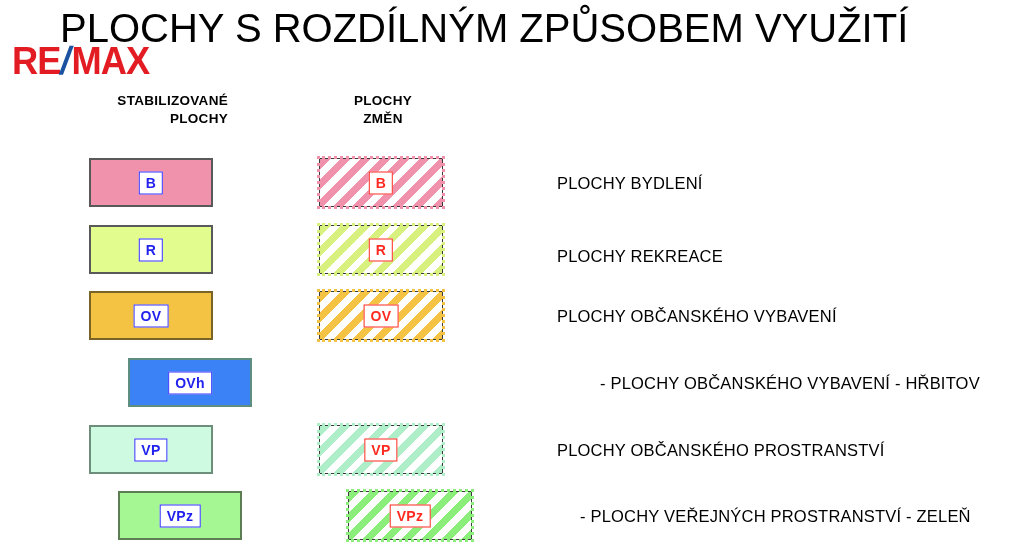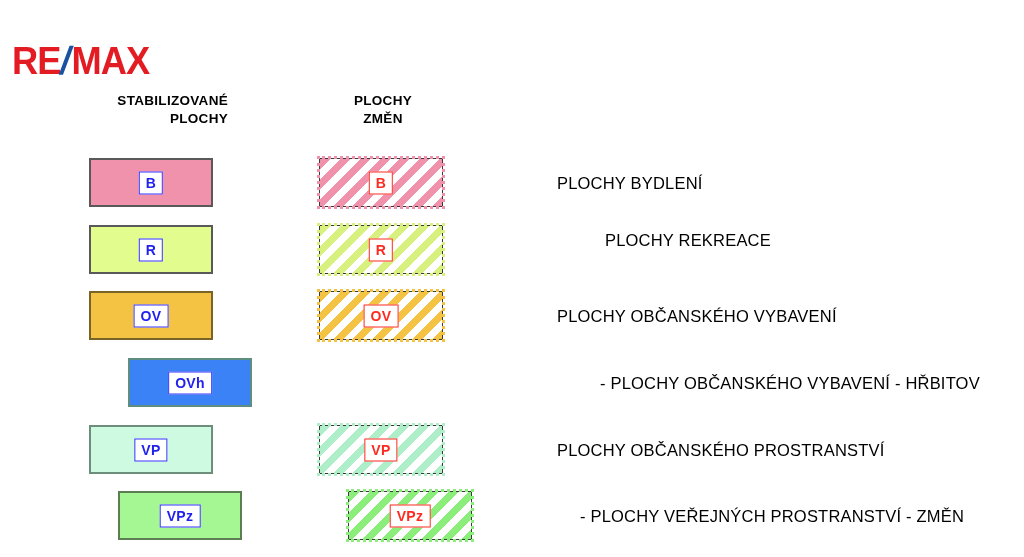--- a/index.html
+++ b/index.html
@@ -131,20 +131,21 @@
 </style>
 </head>
 <body>
 
 <div id="legend-page">
 
   <div id="remax-logo">
     <span class="lg-red">RE</span><span class="lg-blue">/</span><span class="lg-red">MAX</span>
   </div>
 
+  <div id="page-title">PLOCHY S ROZDÍLNÝM ZPŮSOBEM VYUŽITÍ</div>
 
   <div class="col-header" id="col-header-stable">STABILIZOVANÉ<br>PLOCHY</div>
   <div class="col-header" id="col-header-changes">PLOCHY<br>ZMĚN</div>
 
   <div id="legend-rows">
       <div class="legend-row" style="top: 0px;">
         <div class="swatch solid" style="left: 89px; top: 158px; background: rgb(240, 146, 172); border-color: rgb(89, 89, 89);">
           <span class="tag">B</span>
         </div>
         <div class="swatch hatched" style="left: 319px; top: 158px; background: repeating-linear-gradient(-45deg, rgb(240, 146, 172) 0px, rgb(240, 146, 172) 7px, rgb(255, 255, 255) 7px, rgb(255, 255, 255) 14px); --edge: #F092AC;">
@@ -152,21 +153,21 @@
         </div>
         <div class="row-label" style="left: 557px; top: 175px;">PLOCHY BYDLENÍ</div>
       </div>
       <div class="legend-row" style="top: 0px;">
         <div class="swatch solid" style="left: 89px; top: 225px; background: rgb(226, 253, 142); border-color: rgb(89, 89, 89);">
           <span class="tag">R</span>
         </div>
         <div class="swatch hatched" style="left: 319px; top: 225px; background: repeating-linear-gradient(-45deg, rgb(215, 240, 126) 0px, rgb(215, 240, 126) 7px, rgb(255, 255, 255) 7px, rgb(255, 255, 255) 14px); --edge: #D7F07E;">
           <span class="tag">R</span>
         </div>
-        <div class="row-label" style="left: 557px; top: 232px; margin-left: 48px;">PLOCHY REKREACE</div>
+        <div class="row-label" style="left: 557px; top: 248px;">PLOCHY REKREACE</div>
       </div>
       <div class="legend-row" style="top: 0px;">
         <div class="swatch solid" style="left: 89px; top: 291px; background: rgb(245, 195, 67); border-color: rgb(122, 99, 38);">
           <span class="tag">OV</span>
         </div>
         <div class="swatch hatched" style="left: 319px; top: 291px; background: repeating-linear-gradient(-45deg, rgb(245, 195, 67) 0px, rgb(245, 195, 67) 7px, rgb(255, 255, 255) 7px, rgb(255, 255, 255) 14px); --edge: #F5C343;">
           <span class="tag">OV</span>
         </div>
         <div class="row-label" style="left: 557px; top: 308px;">PLOCHY OBČANSKÉHO VYBAVENÍ</div>
       </div>
@@ -185,17 +186,17 @@
         </div>
         <div class="row-label" style="left: 557px; top: 442px;">PLOCHY OBČANSKÉHO PROSTRANSTVÍ</div>
       </div>
       <div class="legend-row" style="top: 0px;">
         <div class="swatch solid" style="left: 118px; top: 491px; background: rgb(165, 247, 148); border-color: rgb(92, 126, 82);">
           <span class="tag">VPz</span>
         </div>
         <div class="swatch hatched" style="left: 348px; top: 491px; background: repeating-linear-gradient(-45deg, rgb(140, 238, 122) 0px, rgb(140, 238, 122) 7px, rgb(255, 255, 255) 7px, rgb(255, 255, 255) 14px); --edge: #8CEE7A;">
           <span class="tag">VPz</span>
         </div>
-        <div class="row-label" style="left: 580px; top: 508px;">- PLOCHY VEŘEJNÝCH PROSTRANSTVÍ - ZMĚN</div>
+        <div class="row-label" style="left: 580px; top: 508px;">- PLOCHY VEŘEJNÝCH PROSTRANSTVÍ - ZELEŇ</div>
       </div>
     </div>
 
 </div>
 
 </body></html>

